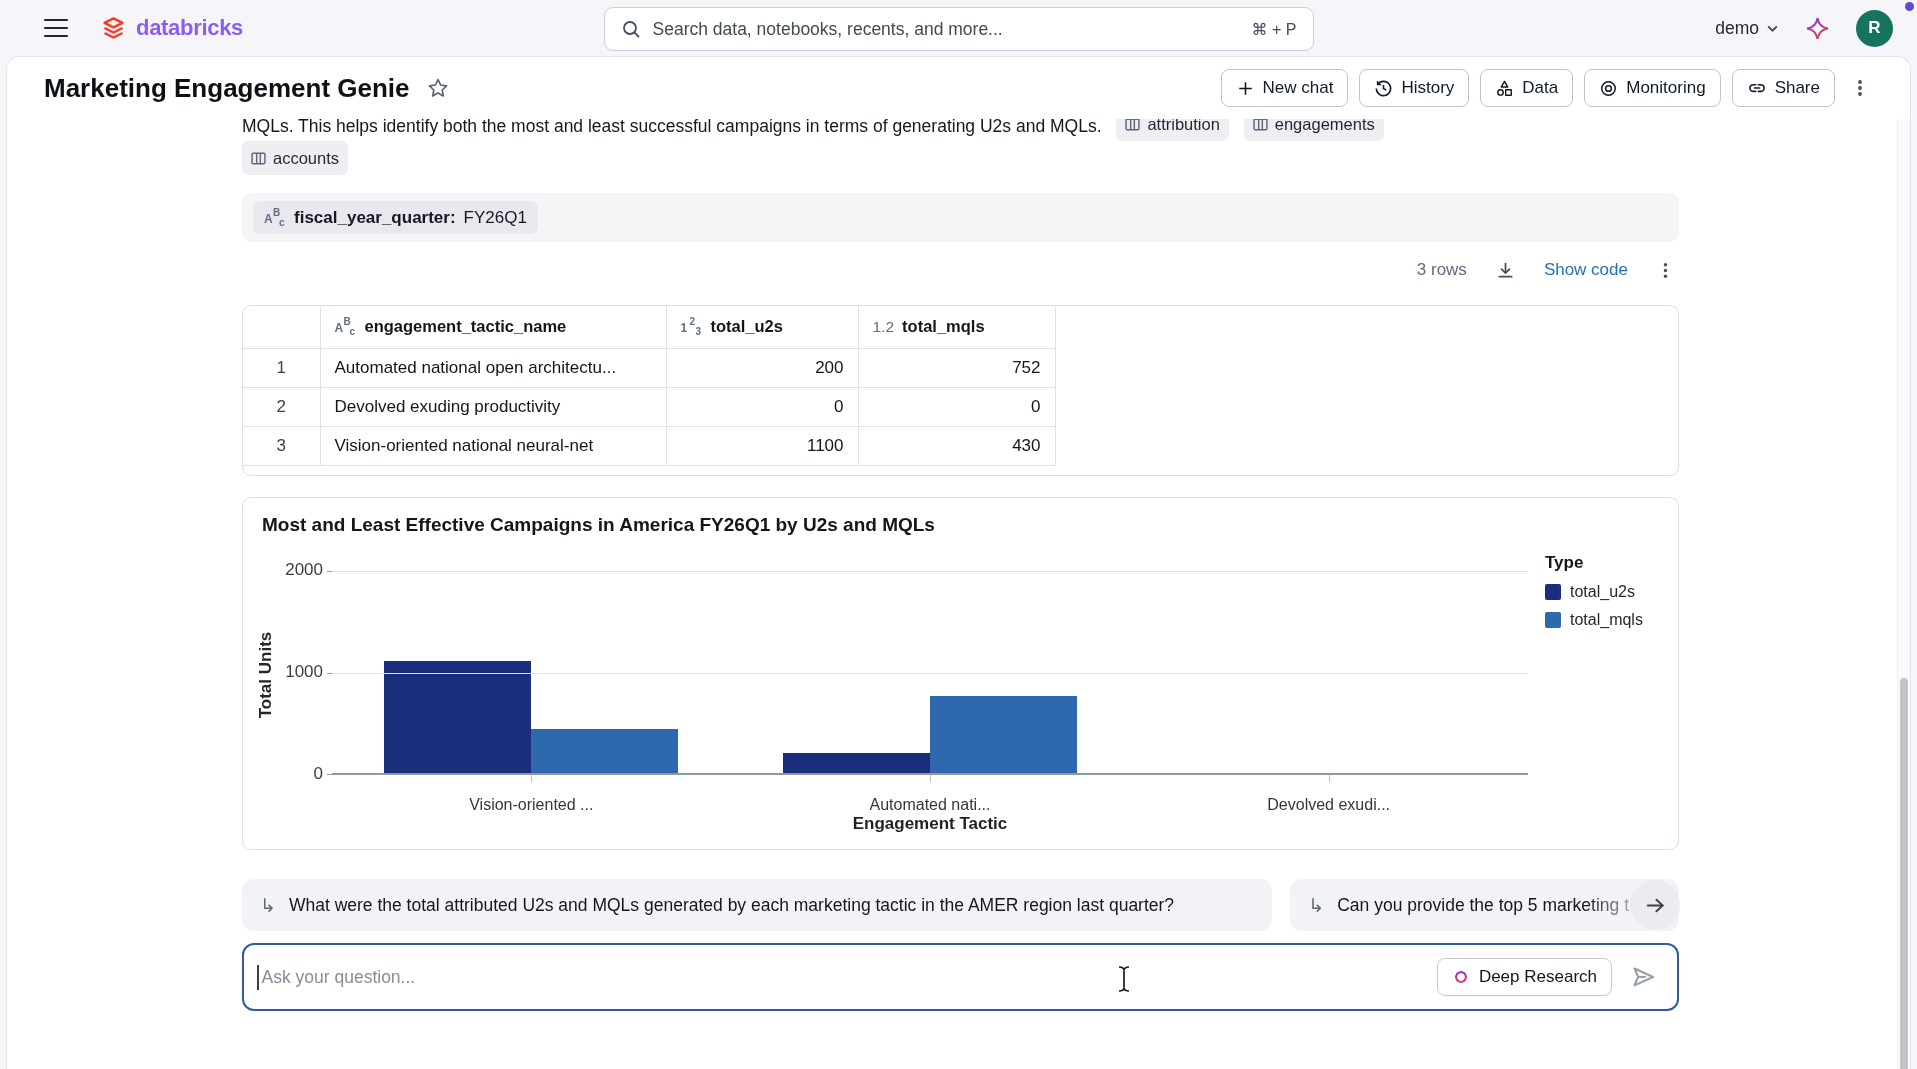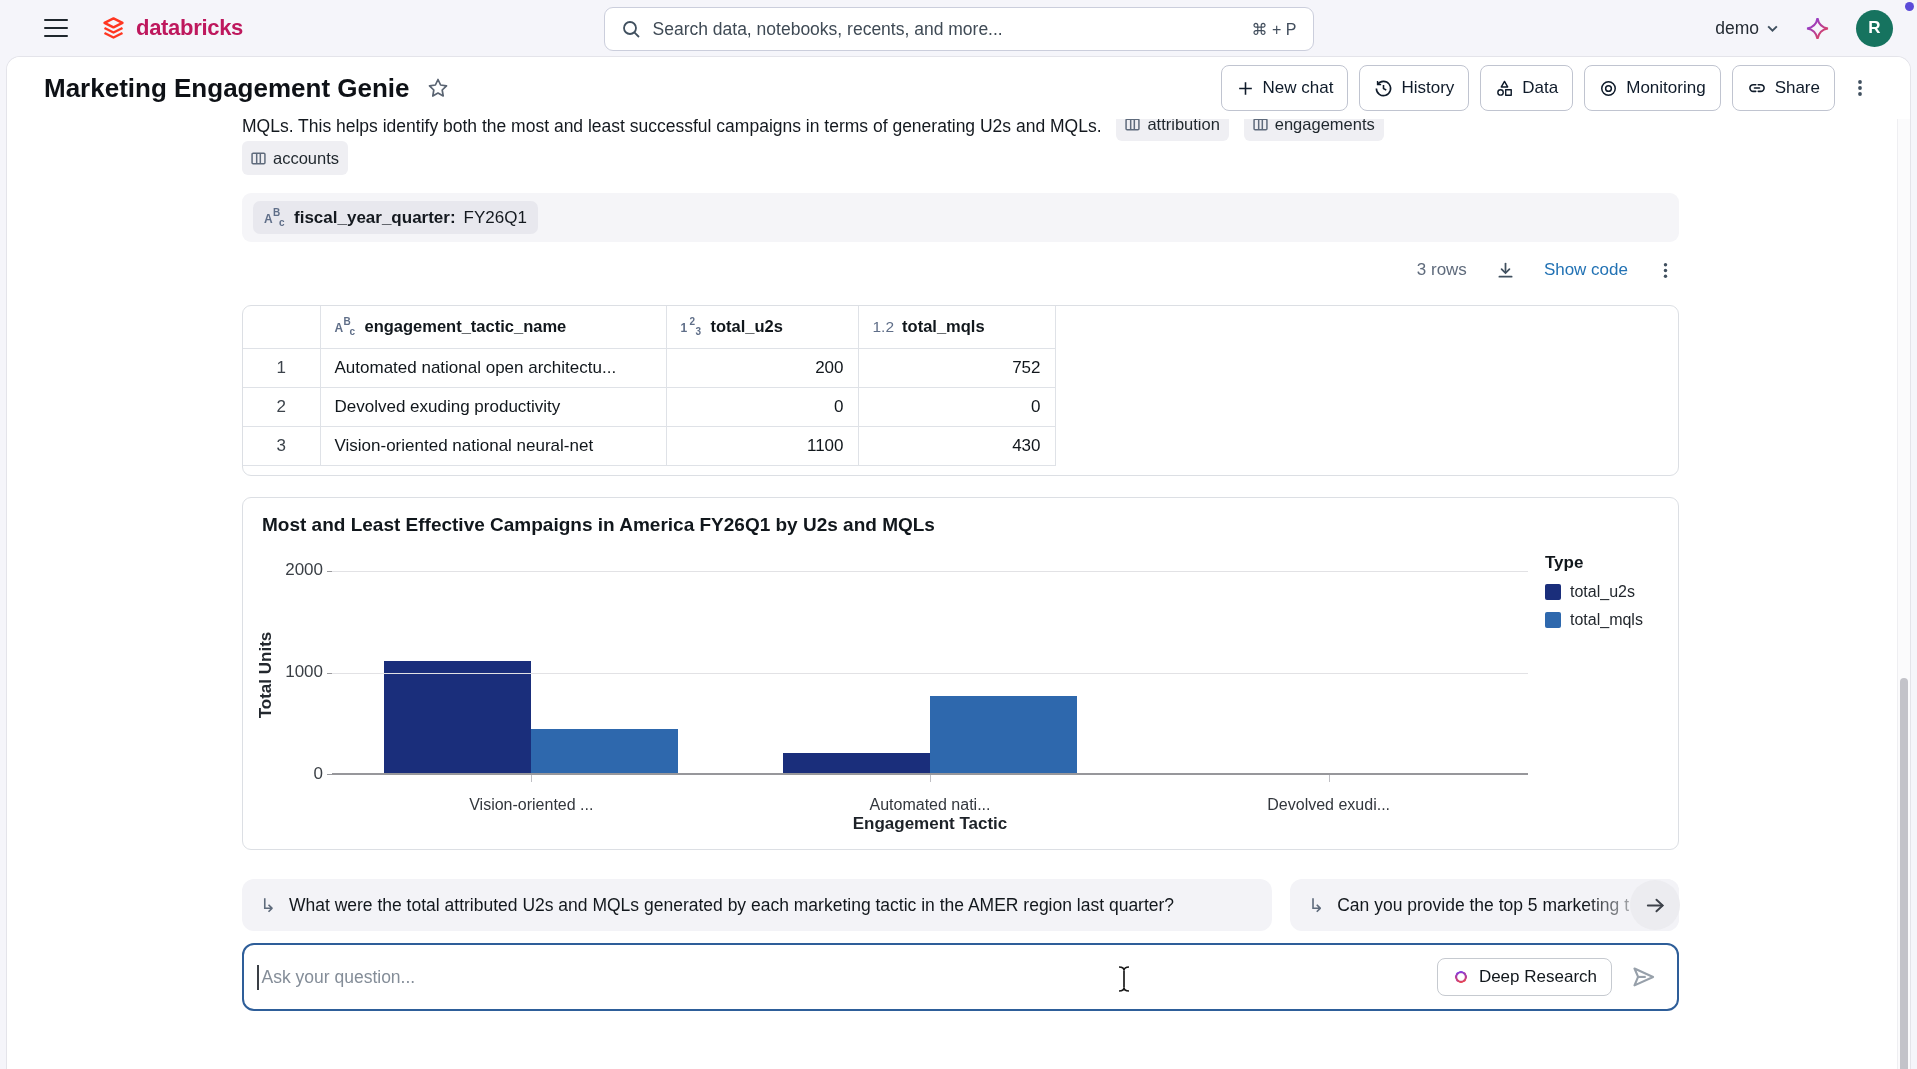--- a/index.html
+++ b/index.html
@@ -4,40 +4,40 @@
 <style>
   * { margin:0; padding:0; box-sizing:border-box; }
   html,body { width:1917px; height:1069px; overflow:hidden; }
   body { background:#F5F5FA; font-family:"Liberation Sans", sans-serif; color:#11171C; }
 
   
   .topbar { position:relative; height:56px; display:flex; align-items:center; padding:0 24px 0 44px; }
   .hamburger { width:24px; height:18px; display:flex; flex-direction:column; justify-content:space-between; cursor:pointer; }
   .hamburger span { display:block; height:2.4px; background:#1F272D; border-radius:2px; }
   .brand { display:flex; align-items:center; gap:9px; margin-left:32px; }
-  .brand-name { font-size:22px; font-weight:bold; letter-spacing:-0.3px; color:#be185d; }
+  .brand-name { font-size:22px; font-weight:bold; letter-spacing:-0.3px; color:#8b5cf6; }
   .search { position:absolute; left:50%; top:7px; transform:translateX(-50%); width:710px; height:44px;
             background:#fff; border:1px solid #CBCEDC; border-radius:9px; display:flex; align-items:center;
             padding:0 16px; gap:12px; }
   .search-ph { font-size:17.5px; color:#3F4A55; flex:1; }
   .search-kbd { font-size:16px; color:#434F5E; }
   .topbar-right { margin-left:auto; display:flex; align-items:center; gap:26px; }
   .workspace { display:flex; align-items:center; gap:7px; font-size:17.5px; color:#242B33; cursor:pointer; }
   .avatar { width:37px; height:37px; border-radius:50%; background:#16735F; color:#fff; font-size:17px;
             font-weight:600; display:flex; align-items:center; justify-content:center; }
   .corner-dot { position:absolute; top:2px; right:3px; width:9px; height:9px; border-radius:50%; background:#5B4BD8; }
 
   
   .card { position:absolute; left:6px; right:6px; top:56px; bottom:0; background:#fff;
           border:1px solid #E4E4EA; border-bottom:none; border-radius:14px 14px 0 0; overflow:hidden; }
   .card-header { height:62px; display:flex; align-items:center; padding:0 36px 0 37px; background:#fff; position:relative; z-index:3; }
   .page-title { font-size:26px; font-weight:bold; color:#0E1116; }
   .fav-btn { margin-left:16px; display:flex; cursor:pointer; }
   .actions { margin-left:auto; display:flex; align-items:center; gap:11px; }
-  .act-btn { height:46px; display:flex; align-items:center; gap:8px; padding:0 14px; background:#fff;
+  .act-btn { height:38px; display:flex; align-items:center; gap:8px; padding:0 14px; background:#fff;
              border:1px solid #C0C4D0; border-radius:8px; font-size:17px; color:#0F1B2A; cursor:pointer; white-space:nowrap; }
   .icon-btn { background:none; border:none; display:flex; align-items:center; justify-content:center; cursor:pointer; padding:4px; }
 
   
   .content { margin-left:235px; width:1437px; }
 
   .msg-clip { overflow:hidden; height:60px; }
   .msg { margin-top:-12px; font-size:17.5px; line-height:30px; color:#14191F; }
   .ref-chip { display:inline-flex; align-items:center; gap:7px; background:#EFEFF3; border-radius:6px;
               padding:2px 9px; font-size:16.5px; color:#1F272D; margin-left:10px; cursor:pointer; vertical-align:baseline; }

